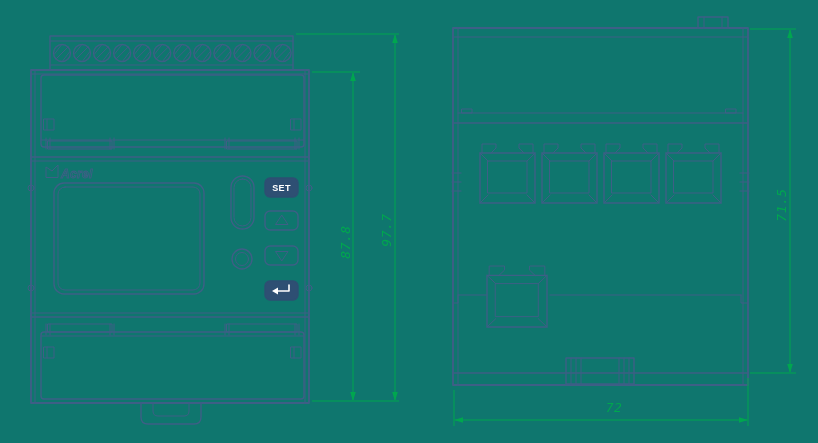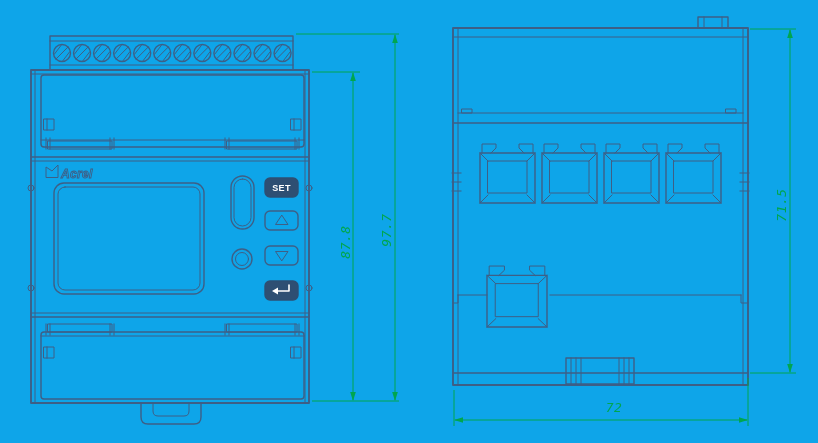--- a/index.html
+++ b/index.html
@@ -1,16 +1,16 @@
 <!DOCTYPE html>
 <html><head>
 <meta charset="utf-8">
 <style>
   html,body{margin:0;padding:0;background:#fff;}
-  .canvas{position:relative;width:818px;height:443px;background:#0ea5e9;overflow:hidden;
+  .canvas{position:relative;width:818px;height:443px;background:#0f766e;overflow:hidden;
           font-family:"Liberation Sans", sans-serif;}
   
   .ln   {stroke:#3e5f86;fill:none;stroke-width:1.4;stroke-linejoin:round;stroke-linecap:square;}
   .ln2  {stroke-width:1.9;}
   .thin {stroke-width:1;}
   .btnf {fill:#2e4f73;stroke:#2e4f73;stroke-width:1.4;}
   .wht  {stroke:#ffffff;fill:none;stroke-width:1.6;stroke-linecap:round;stroke-linejoin:round;}
   .whtf {fill:#ffffff;stroke:none;}
   
   .g    {stroke:#00a64f;fill:none;stroke-width:1;}

